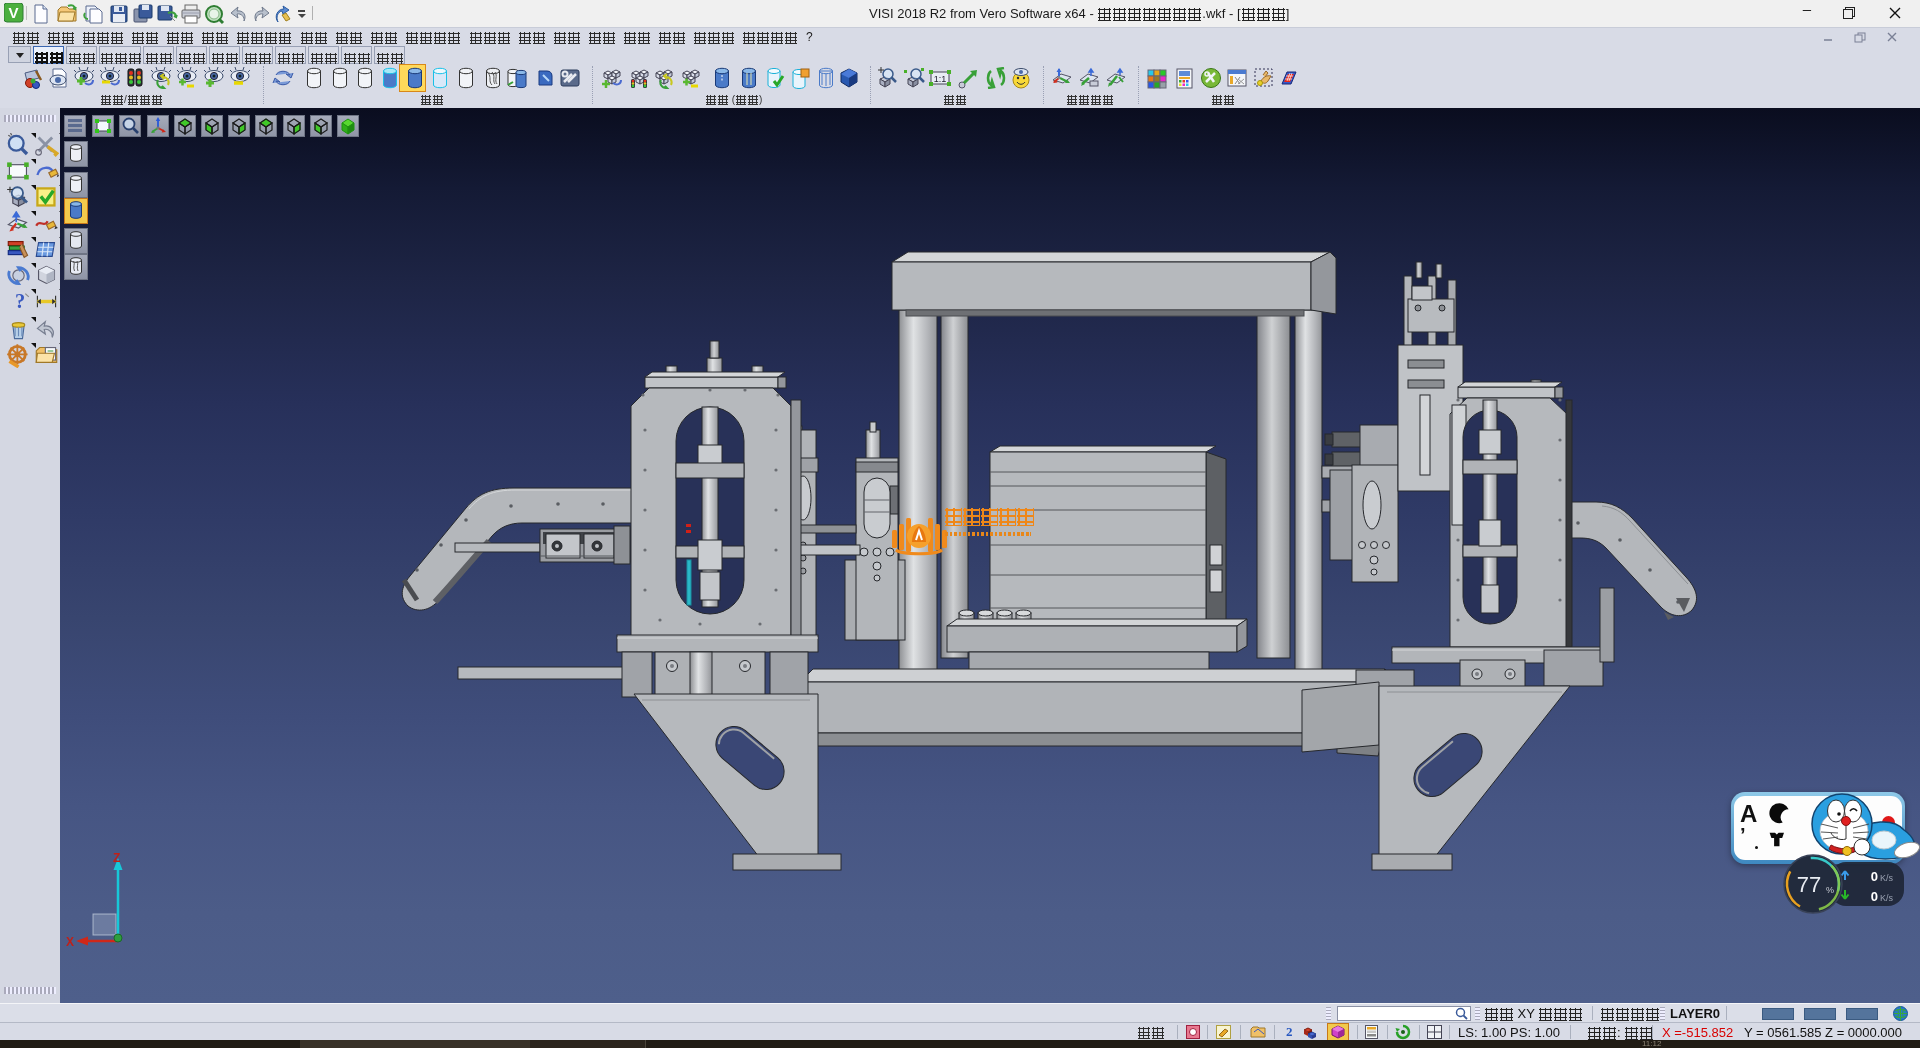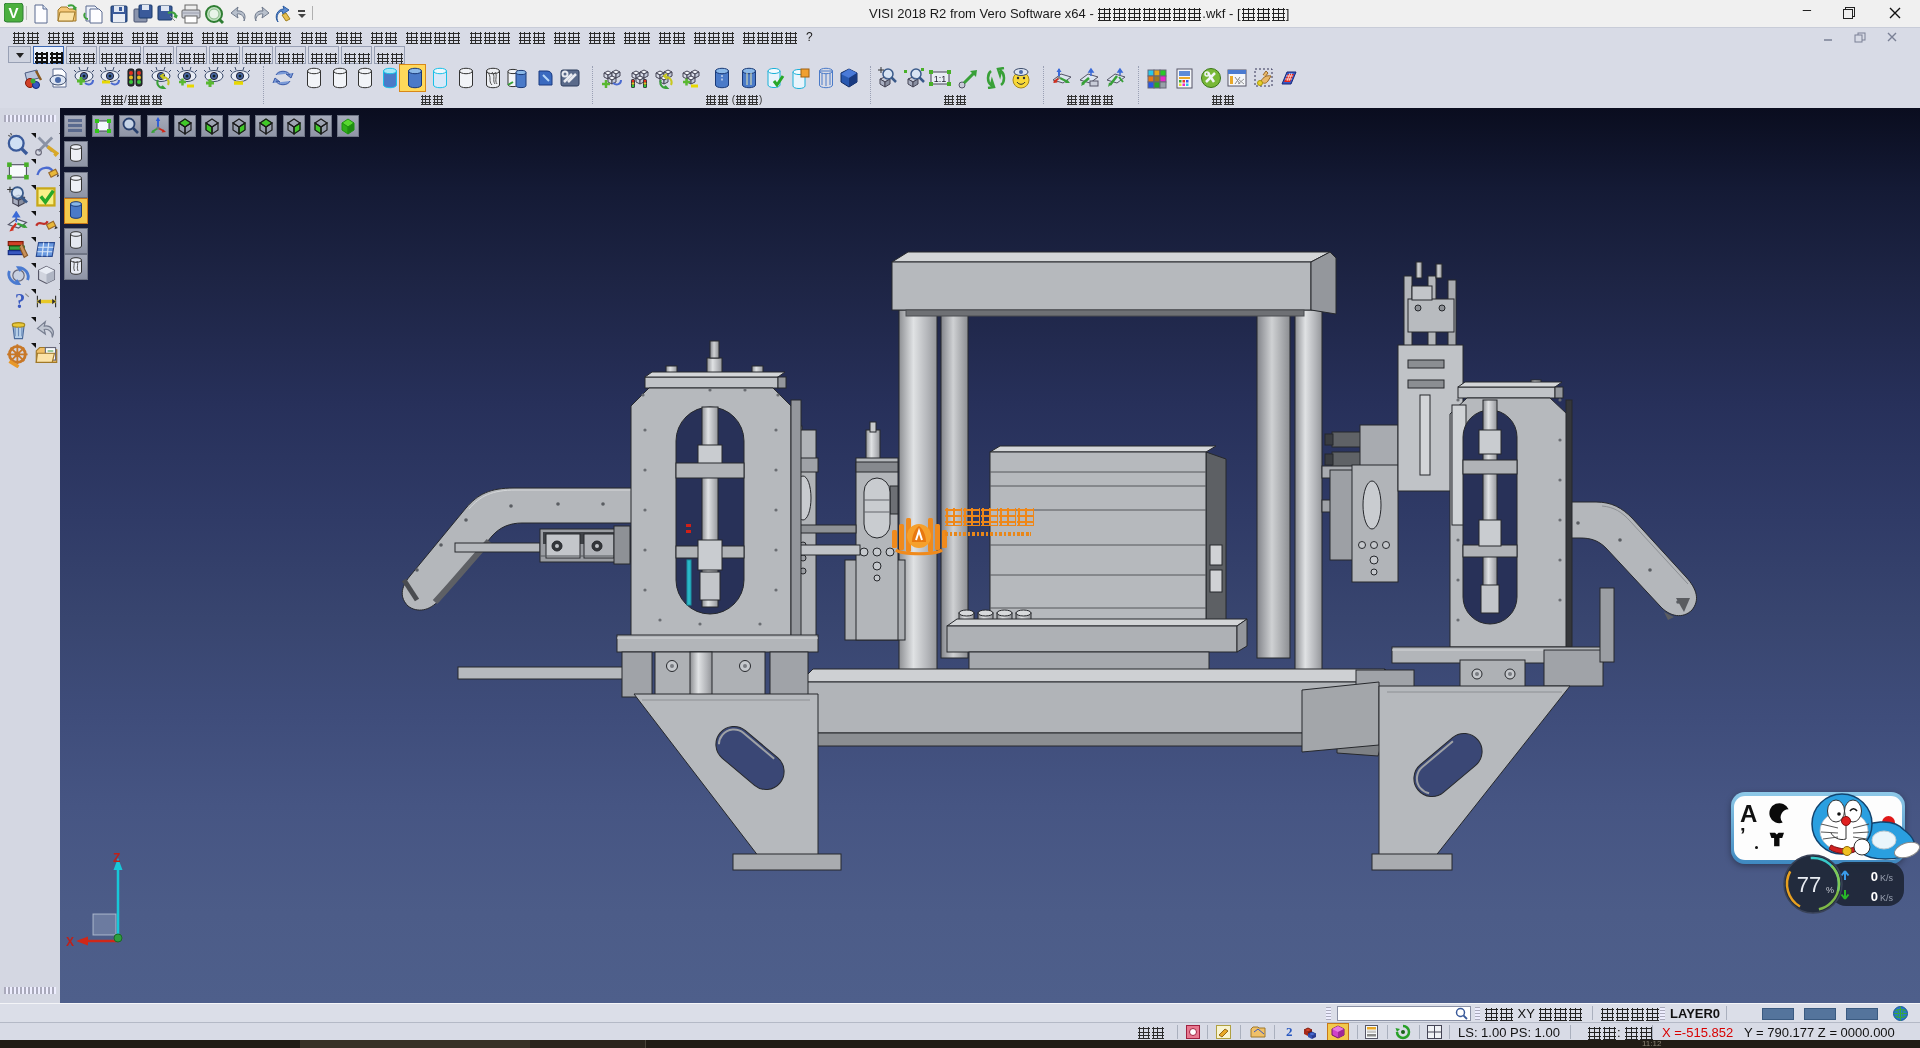--- a/index.html
+++ b/index.html
@@ -1107,19 +1107,19 @@
     <svg class="abs" style="left:1427px;top:2px" width="15" height="14">
       <rect x="0.5" y="0.5" width="14" height="13" fill="#f0f2f6" stroke="#445"></rect>
       <path d="M7.5 0.5v13M0.5 7h14" stroke="#445"></path>
     </svg>
     <div class="vline" style="left:1449px"></div>
     <div class="stxt" style="left:1458px">LS: 1.00 PS: 1.00</div>
     <div class="vline" style="left:1570px"></div>
     <div class="stxt" style="left:1587px"><i class="g c13"></i><i class="g c13"></i>: <i class="g c13"></i><i class="g c13"></i></div>
     <div class="vline" style="left:1652px"></div>
     <div class="stxt" style="left:1662px;color:#d80000">X =-515.852</div>
-    <div class="stxt" style="left:1744px">Y = 790.177 Z = 0000.000</div>
+    <div class="stxt" style="left:1744px">Y = 0561.585 Z = 0000.000</div>
   </div>
 <div class="taskbar">
     <div class="abs" style="left:300px;top:0;width:230px;height:8px;background:#383127"></div>
     <div class="abs" style="left:530px;top:0;width:115px;height:8px;background:#2b251d"></div>
     <div class="abs" style="left:645px;top:0;width:1px;height:8px;background:#4a443a"></div>
     <div class="abs" style="left:1642px;top:0px;font-size:8px;color:#8a8273;line-height:8px">11:12</div>
   </div>
 </body></html>

